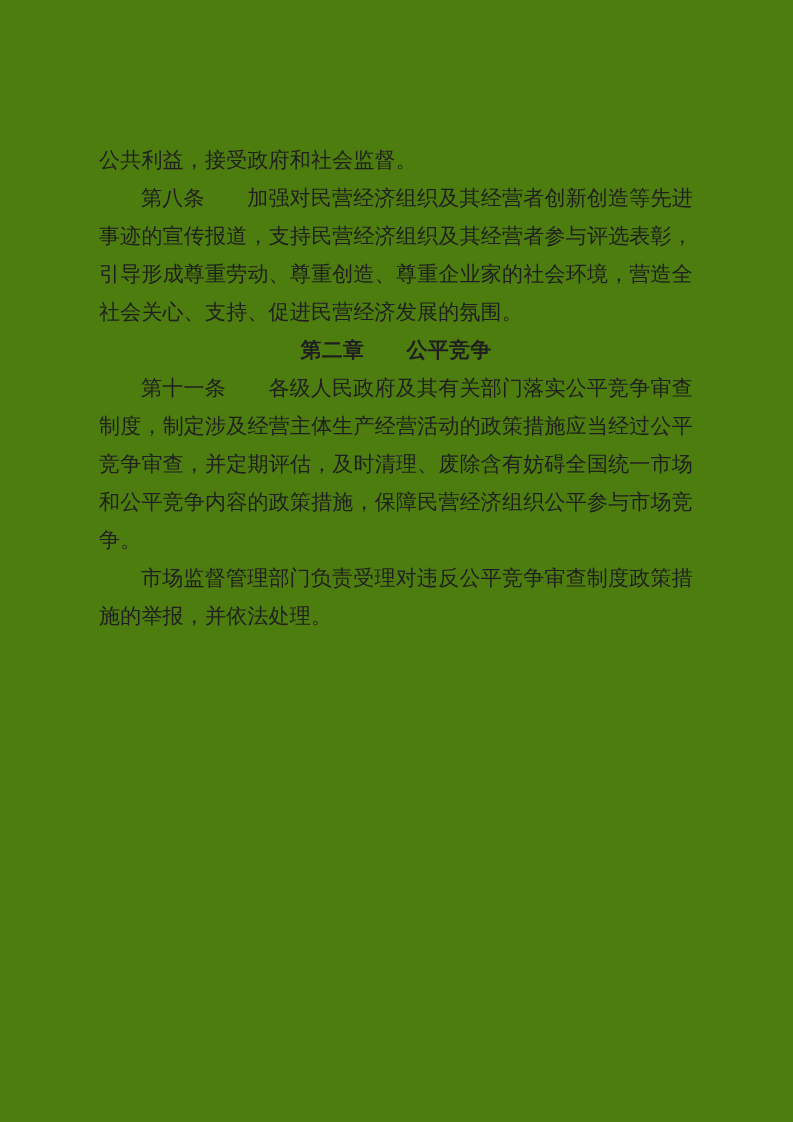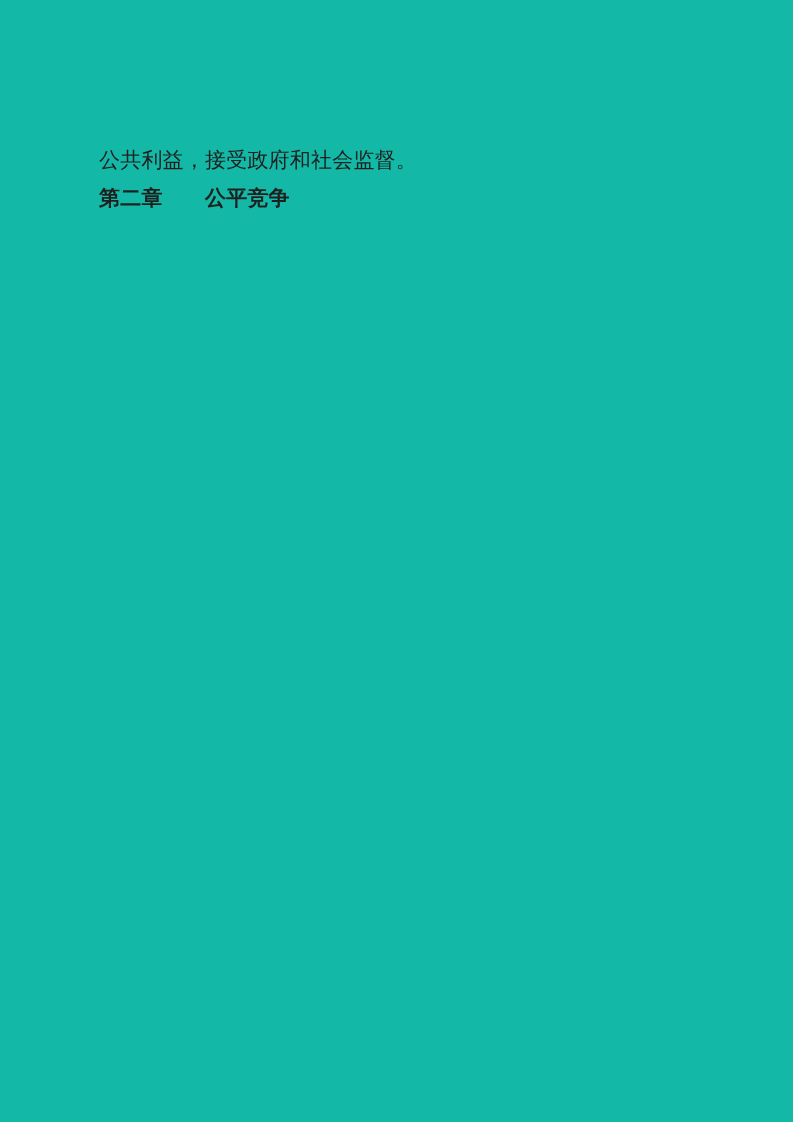--- a/index.html
+++ b/index.html
@@ -4,21 +4,21 @@
 <style>
   html, body {
     margin: 0;
     padding: 0;
     background: #ffffff;
   }
   .page {
     position: relative;
     width: 793px;
     height: 1122px;
-    background: #14b8a6;
+    background: #4d7c0f;
     overflow: hidden;
     font-family: "Liberation Serif", "DejaVu Serif", serif;
     color: #1f1f1f;
   }
   .content {
     position: absolute;
     left: 99px;
     top: 141px;
     width: 594px;
   }
@@ -30,25 +30,28 @@
     text-justify: inter-ideograph;
     text-indent: 2em;
     letter-spacing: 0.2px;
     word-break: break-all;
   }
   .content p.continuation {
     text-indent: 0;
   }
   .content p.heading {
     text-indent: 0;
-    text-align: left;
+    text-align: center;
     font-weight: bold;
   }
 </style>
 </head>
 <body>
 
 <div class="page">
   <div class="content">
       <p class="continuation">公共利益，接受政府和社会监督。</p>
+      <p>第八条　　加强对民营经济组织及其经营者创新创造等先进事迹的宣传报道，支持民营经济组织及其经营者参与评选表彰，引导形成尊重劳动、尊重创造、尊重企业家的社会环境，营造全社会关心、支持、促进民营经济发展的氛围。</p>
       <p class="heading">第二章　　公平竞争</p>
+      <p>第十一条　　各级人民政府及其有关部门落实公平竞争审查制度，制定涉及经营主体生产经营活动的政策措施应当经过公平竞争审查，并定期评估，及时清理、废除含有妨碍全国统一市场和公平竞争内容的政策措施，保障民营经济组织公平参与市场竞争。</p>
+      <p>市场监督管理部门负责受理对违反公平竞争审查制度政策措施的举报，并依法处理。</p>
     </div>
 </div>
 
 </body></html>

